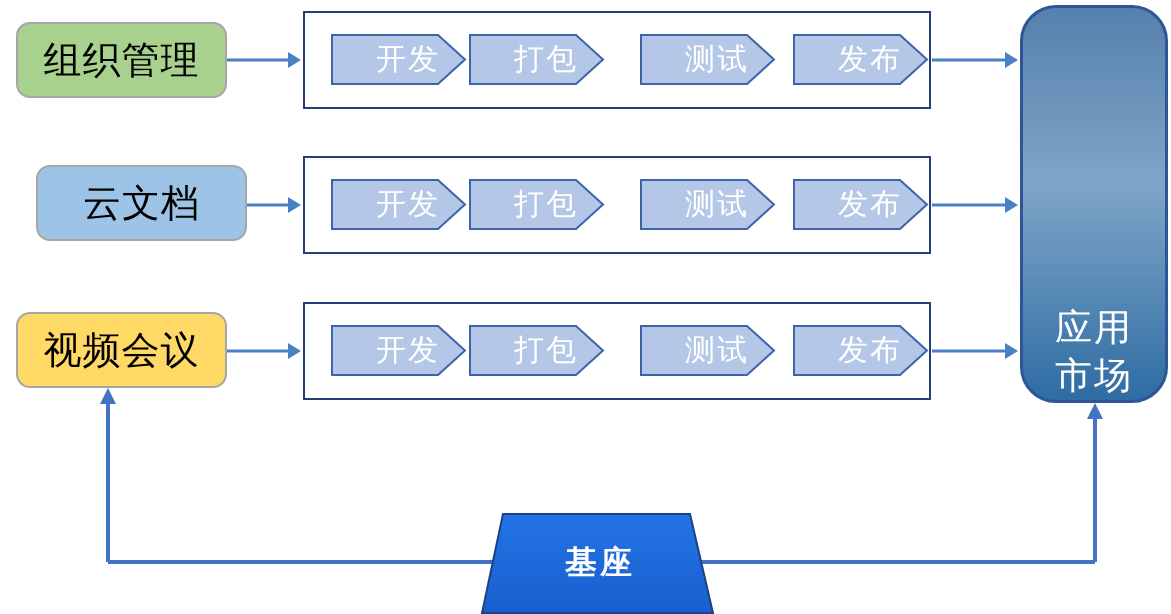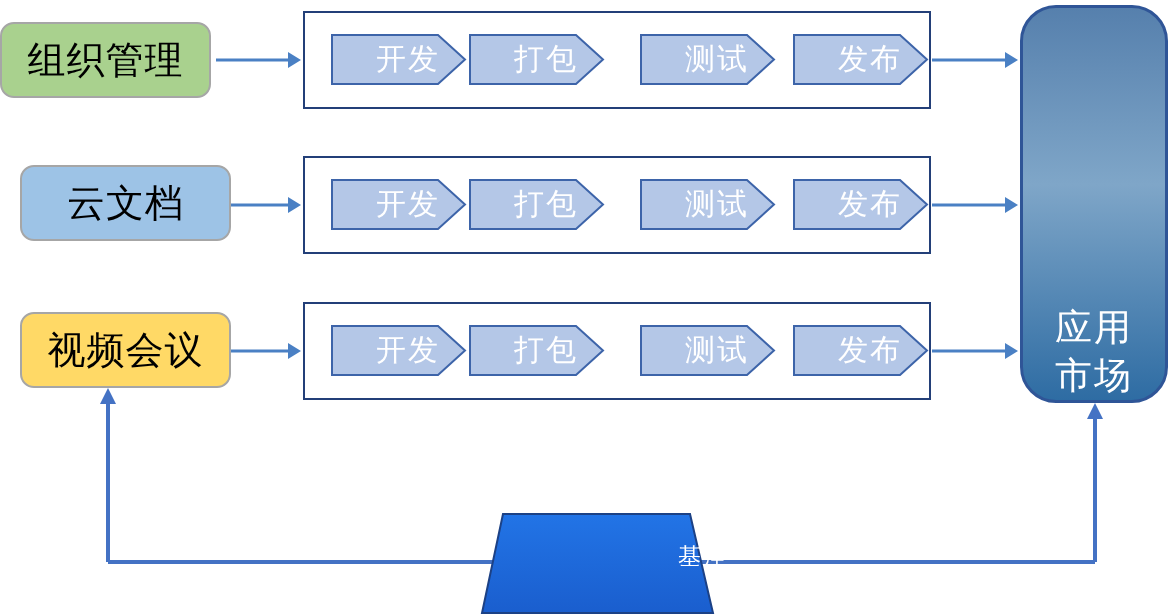--- a/index.html
+++ b/index.html
@@ -13,29 +13,29 @@
 
   
   .connectors{position:absolute;left:0;top:0;width:1171px;height:614px;z-index:1;}
   .conn-line{stroke:var(--connector);stroke-width:3;fill:none;}
   .conn-head{fill:var(--connector);stroke:none;}
   .fb-line{stroke:var(--feedback);stroke-width:4;fill:none;}
   .fb-head{fill:var(--feedback);stroke:none;}
 
   
   .src{
-    position:absolute;left:0;width:211px;height:76px;z-index:2;
+    position:absolute;left:16px;width:211px;height:76px;z-index:2;
     border:2.5px solid var(--src_border);border-radius:14px;
     display:flex;align-items:center;justify-content:center;
     font-size:38px;color:var(--text_dark);letter-spacing:1px;
     box-sizing:border-box;font-weight:400;
   }
   .src1{top:22px;background:var(--src1_fill);}
   .src2{top:165px;background:var(--src2_fill);margin-left:20px;}
-  .src3{top:312px;background:var(--src3_fill);margin-left:20px;}
+  .src3{top:312px;background:var(--src3_fill);}
 
   
   .row{
     position:absolute;left:303px;width:628px;height:98px;z-index:2;
     border:2px solid var(--row_border);box-sizing:border-box;background:transparent;
   }
   .row1{top:11px;} .row2{top:156px;} .row3{top:302px;}
   .chev{position:absolute;top:21px;width:136px;height:51px;}
   .chev-1{left:26px;} .chev-2{left:164px;} .chev-3{left:335px;} .chev-4{left:488px;}
   .chev svg{position:absolute;left:0;top:0;display:block;}
@@ -55,21 +55,21 @@
     font-size:37px;line-height:1.3;color:var(--text_light);font-weight:300;letter-spacing:2px;
   }
 
   
   .base-shape{position:absolute;left:470px;top:505px;width:260px;height:109px;z-index:3;}
   .base-shape polygon{fill:url(#baseGrad);stroke:var(--base_border);stroke-width:2;}
   stop.bg-top{stop-color:var(--base_top);}
   stop.bg-bottom{stop-color:var(--base_bottom);}
   .base-label{
     position:absolute;left:470px;top:541px;width:260px;z-index:4;
-    text-align:right;font-size:23px;color:var(--text_light);font-weight:400;letter-spacing:3px;
+    text-align:center;font-size:32px;color:var(--text_light);font-weight:700;letter-spacing:3px;
   }
 </style>
 </head>
 <body>
 
 <div class="canvas">
 
   <svg class="connectors" viewBox="0 0 1171 614">
 
     <g>

